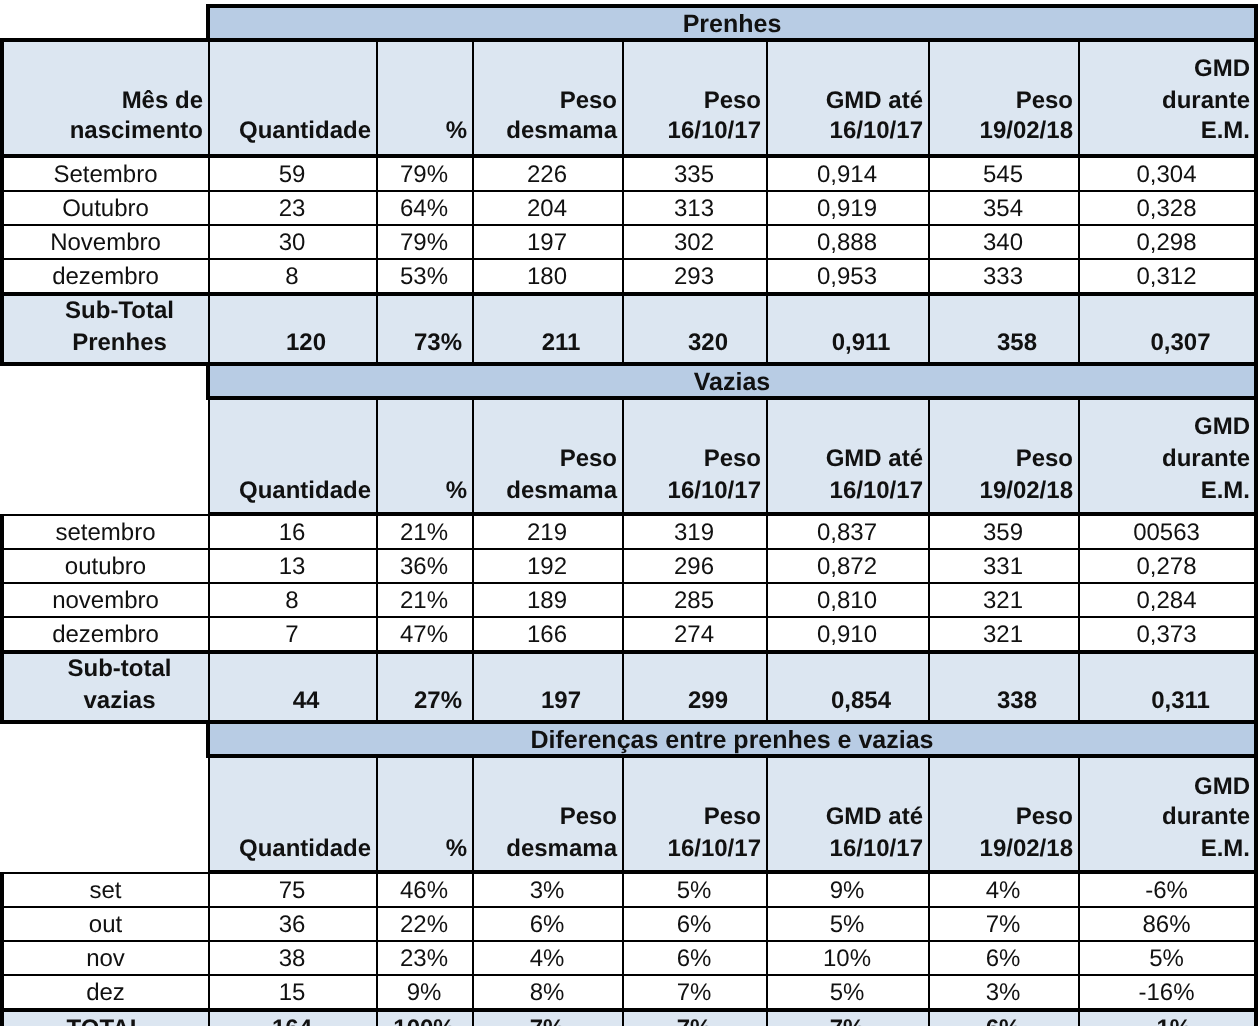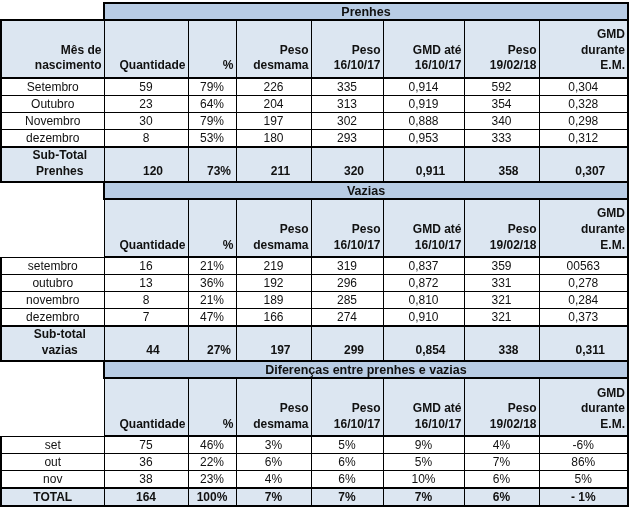--- a/index.html
+++ b/index.html
@@ -116,21 +116,21 @@
 durante
 E.M.</td>
   </tr>
   <tr>
     <td class="edge-l">Setembro</td>
     <td>59</td>
     <td>79%</td>
     <td>226</td>
     <td>335</td>
     <td>0,914</td>
-    <td>592</td>
+    <td>545</td>
     <td>0,304</td>
   </tr>
   <tr>
     <td class="edge-l">Outubro</td>
     <td>23</td>
     <td>64%</td>
     <td>204</td>
     <td>313</td>
     <td>0,919</td>
     <td>354</td>
@@ -284,20 +284,30 @@
     <td class="edge-l">nov</td>
     <td>38</td>
     <td>23%</td>
     <td>4%</td>
     <td>6%</td>
     <td>10%</td>
     <td>6%</td>
     <td>5%</td>
   </tr>
   <tr>
+    <td class="edge-l">dez</td>
+    <td>15</td>
+    <td>9%</td>
+    <td>8%</td>
+    <td>7%</td>
+    <td>5%</td>
+    <td>3%</td>
+    <td>-16%</td>
+  </tr>
+  <tr>
     <td class="total edge-l">TOTAL</td>
     <td class="total">164</td>
     <td class="total">100%</td>
     <td class="total">7%</td>
     <td class="total">7%</td>
     <td class="total">7%</td>
     <td class="total">6%</td>
     <td class="total">- 1%</td>
   </tr>
 

